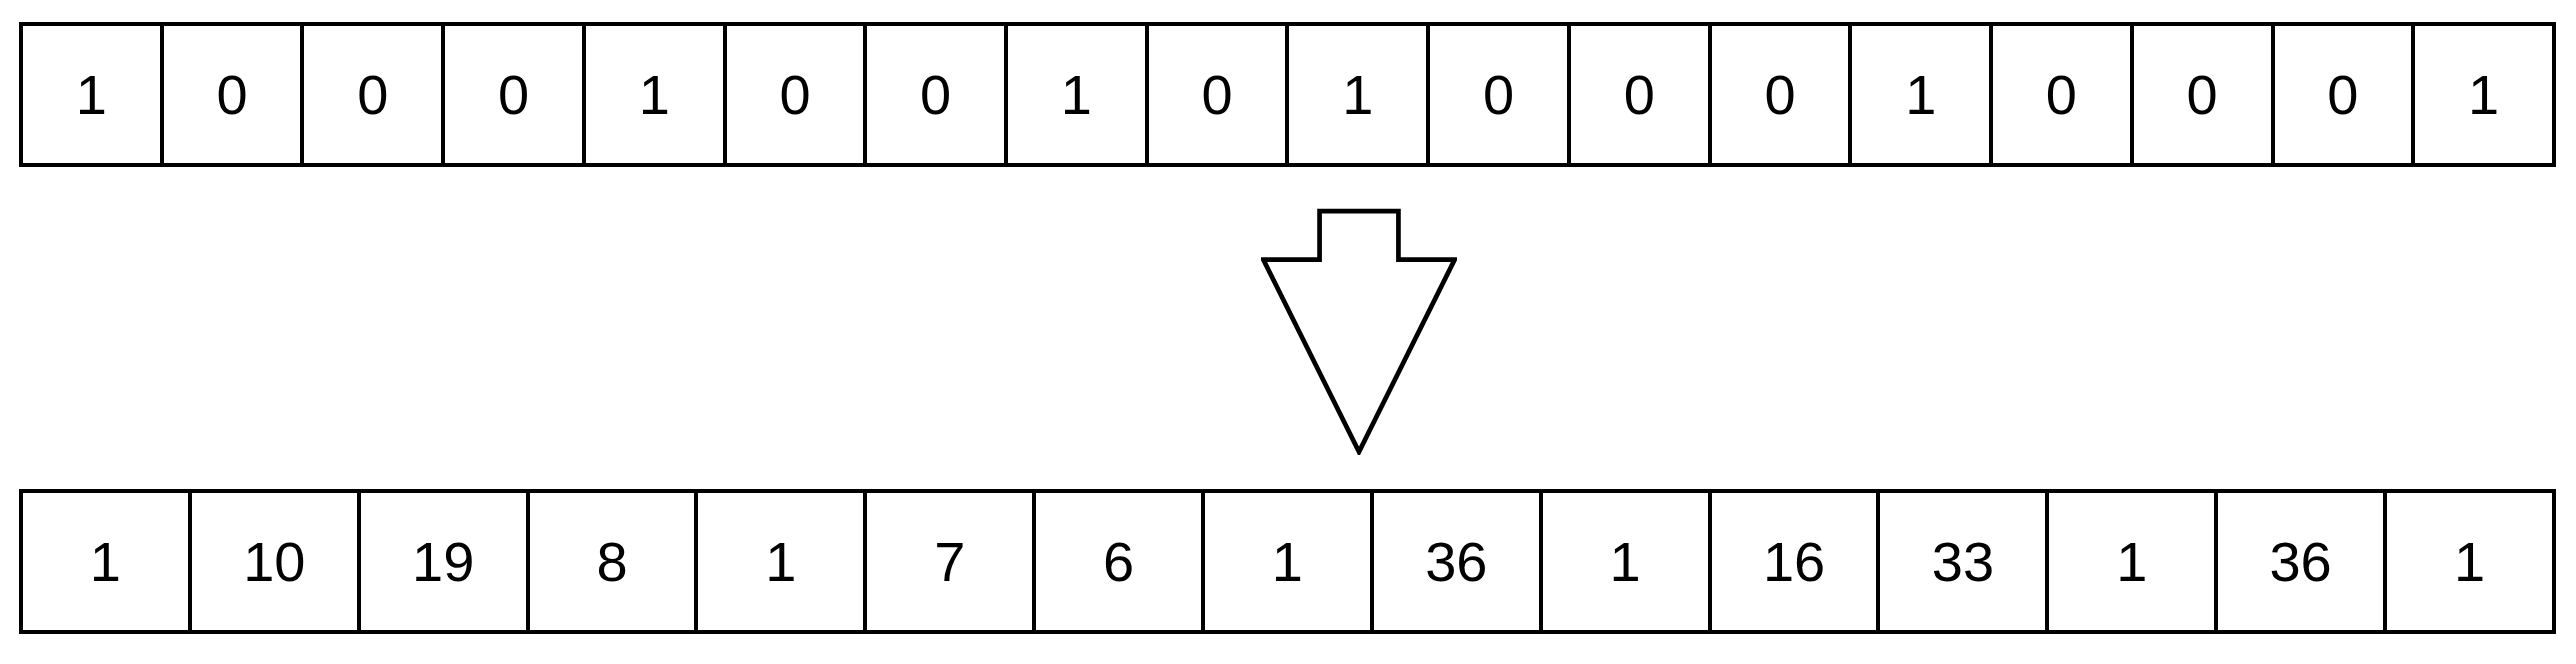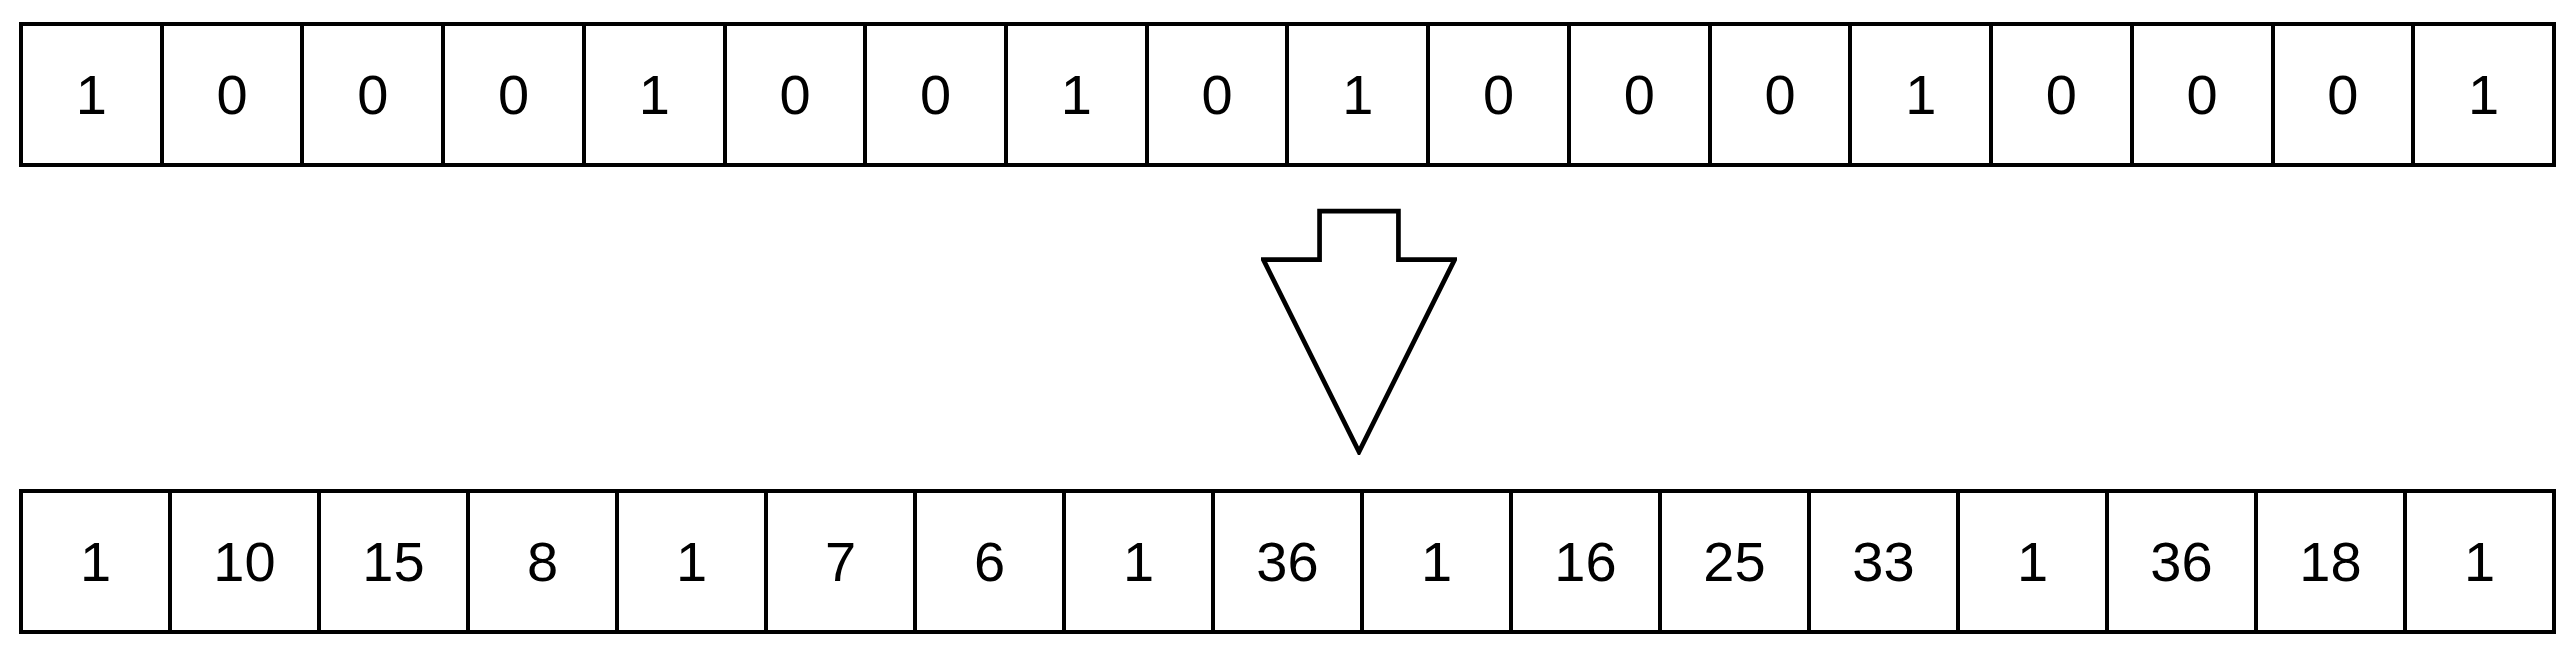--- a/index.html
+++ b/index.html
@@ -75,31 +75,29 @@
 
   <div class="arrow-wrap">
     <svg viewBox="0 0 251 316" xmlns="http://www.w3.org/2000/svg" preserveAspectRatio="none">
       <polygon points="75,4 176,4 176,66 248,66 125.5,312 3,66 75,66" fill="#ffffff" stroke="#000000" stroke-width="6" stroke-linejoin="miter"></polygon>
     </svg>
   </div>
 
   <div class="array-row row-bottom">
     <div class="cell">1</div>
     <div class="cell">10</div>
-    <div class="cell">15</div>
+    <div class="cell">19</div>
     <div class="cell">8</div>
     <div class="cell">1</div>
     <div class="cell">7</div>
     <div class="cell">6</div>
     <div class="cell">1</div>
     <div class="cell">36</div>
     <div class="cell">1</div>
     <div class="cell">16</div>
-    <div class="cell">25</div>
     <div class="cell">33</div>
     <div class="cell">1</div>
     <div class="cell">36</div>
-    <div class="cell">18</div>
     <div class="cell">1</div>
   </div>
 
 </div>
 
 
 </body></html>

